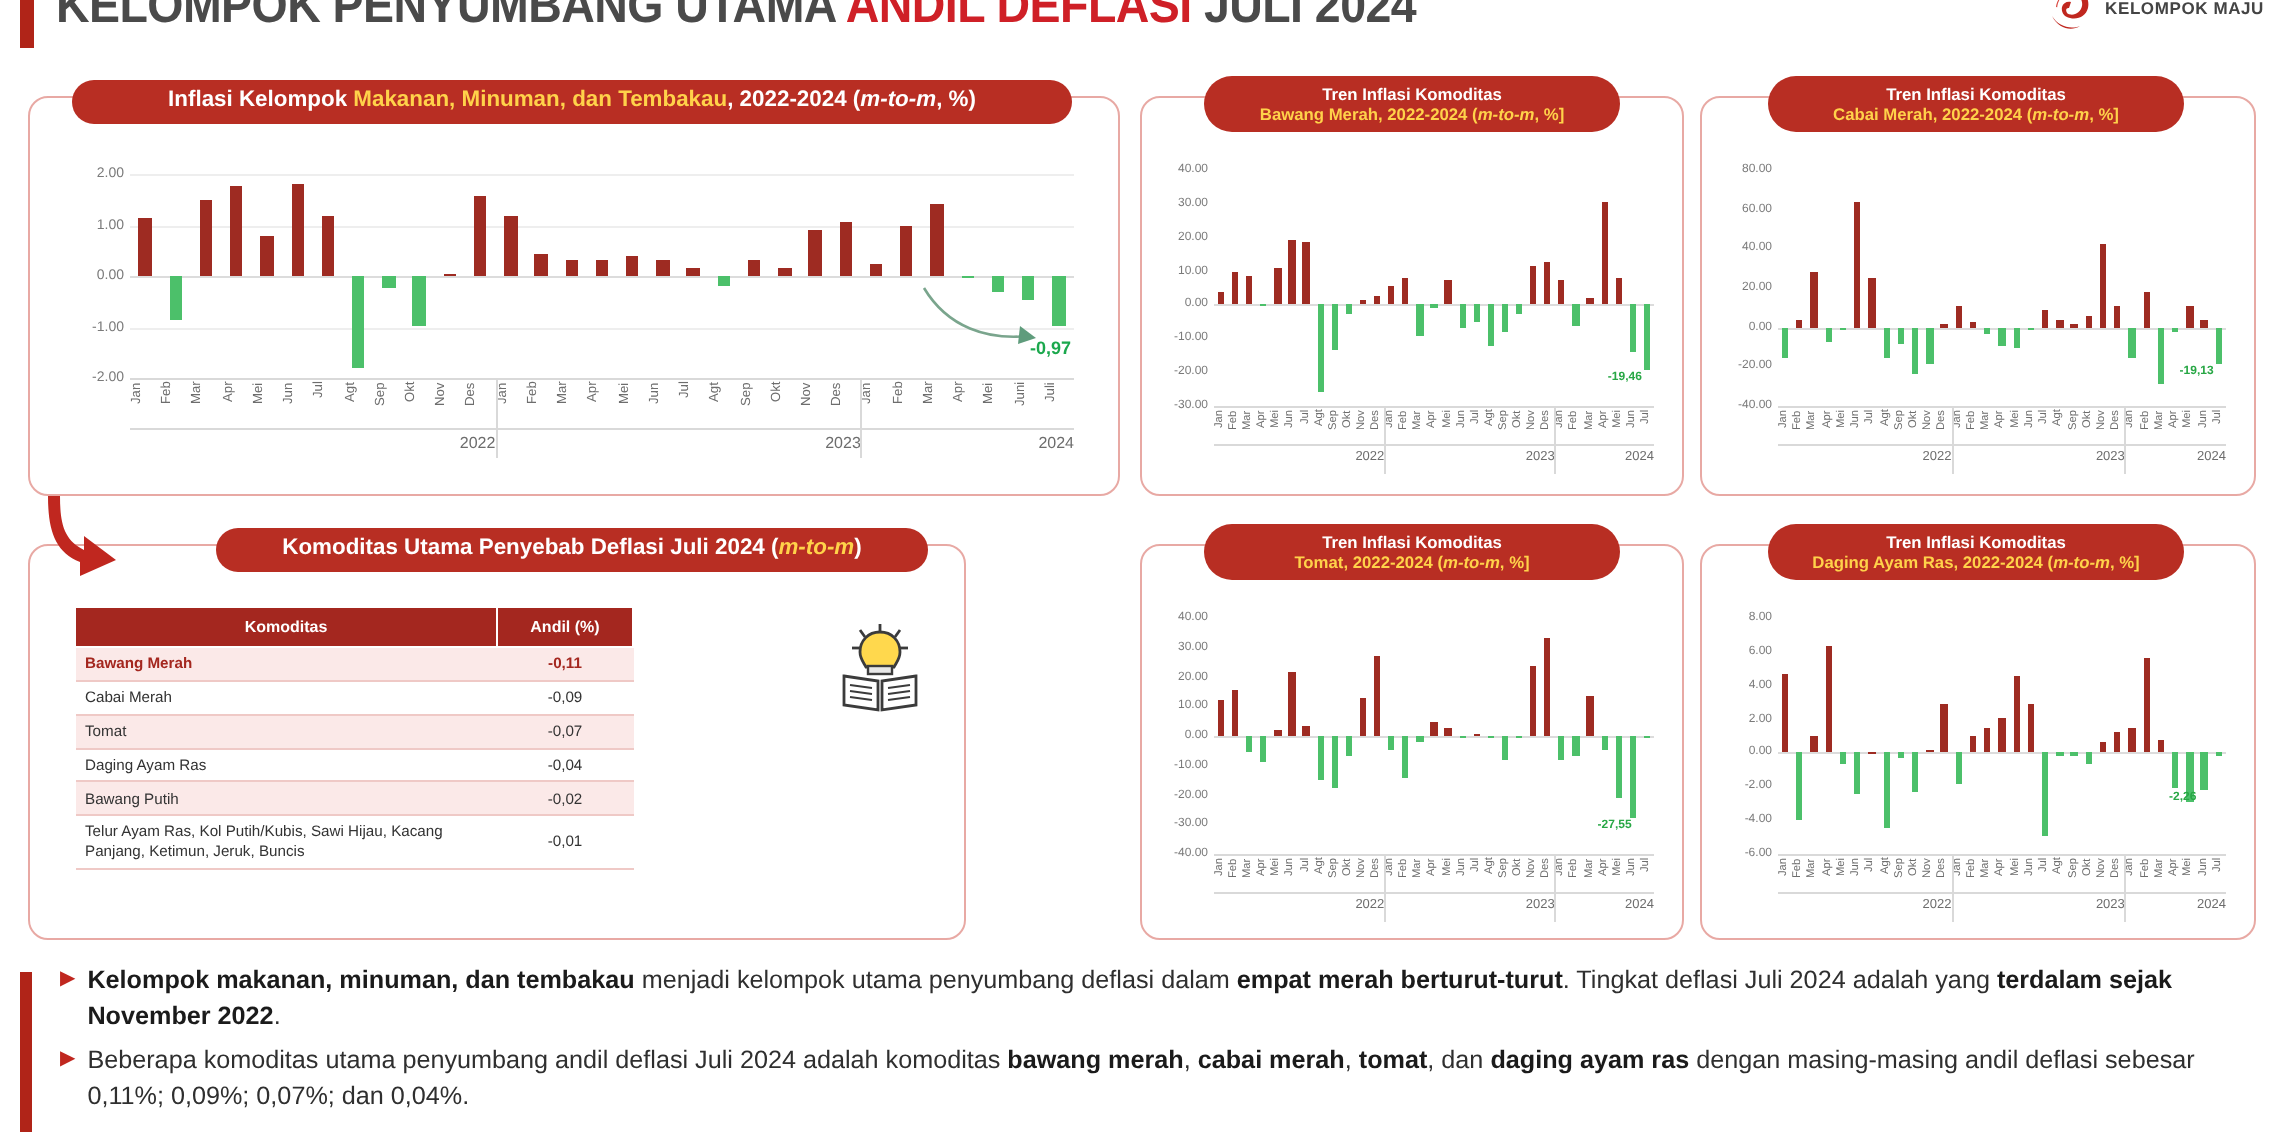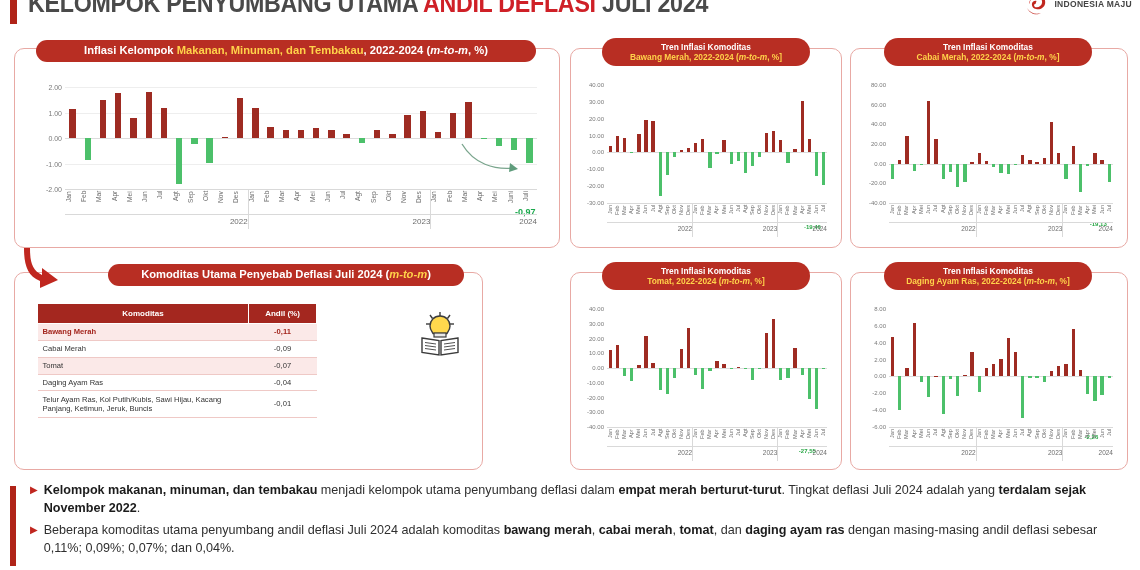--- a/index.html
+++ b/index.html
@@ -71,21 +71,21 @@
   .bar.pos { background:#9e2b22; }
   .bar.neg { background:#4cc06a; }
   .xlab {
     position:absolute; font-size:5.6px; color:#6d6d6d;
     writing-mode:vertical-rl; transform:rotate(180deg);
     white-space:nowrap; text-align:right;
   }
   .yearsep { position:absolute; width:1px; background:#d9d9d9; }
   .yearlab { position:absolute; font-size:6.5px; color:#6d6d6d; text-align:right; }
   .axisbox { position:absolute; border-top:1px solid #d9d9d9; border-bottom:1px solid #d9d9d9; }
-  .endlabel { position:absolute; font-size:6px; font-weight:700; color:#28a745; white-space:nowrap;margin-top:38px; }
+  .endlabel { position:absolute; font-size:6px; font-weight:700; color:#28a745; white-space:nowrap; }
 
   
   #main-chart .xlab { font-size:6.6px; }
   #main-chart .yearlab { font-size:8px; }
   #main-chart .ytick { font-size:7px; }
   #main-chart .endlabel { font-size:9px; color:#1ba84d; }
 
   
   .anno-arrow { position:absolute; }
 
@@ -133,21 +133,21 @@
     <span>KELOMPOK PENYUMBANG UTAMA </span><span class="accent">ANDIL DEFLASI</span><span> JULI 2024</span>
   </div>
   <div class="logo">
     <span class="logo-mark">
       <svg width="26" height="24" viewBox="0 0 26 24">
         <path d="M13 2 C19 3 22 7 21 12 C20 16 16 18 12 17 C9 16.4 7.5 14 8 11.5 C8.5 9.5 10.5 8.5 12.5 9 L11.5 12 C10.8 11.8 10.2 12.2 10.1 12.9 C9.9 14.2 11 15.2 12.4 15.3 C15 15.5 17.5 13.7 18 11 C18.6 7.6 16 4.6 12.6 4.2 Z" fill="#c0271f"></path>
         <path d="M3 16 C6 21 12 23 17 21 C13 23.6 6.5 22.8 3 16 Z" fill="#c0271f"></path>
         <path d="M5 11.5 C5.5 7 9 4 13 3.6 C8.5 4.8 6 7.5 5.6 11.6 Z" fill="#d8443c"></path>
       </svg>
     </span>
-    <span class="logo-text">INDONESIA MAJU</span>
+    <span class="logo-text">KELOMPOK MAJU</span>
   </div>
 </div>
 
 <div class="panel" id="panel-main">
   <div class="chart" id="main-chart">
       <div class="plot" style="left: 50px; top: 38px; width: 472px; height: 102px;">
         <div class="gridline" style="top: 0px;"></div>
         <div class="ytick" style="top: 0px;">2.00</div>
         <div class="gridline" style="top: 25.5px;"></div>
         <div class="ytick" style="top: 25.5px;">1.00</div>
@@ -261,20 +261,24 @@
           <td class="val">-0,09</td>
         </tr>
         <tr class="alt">
           <td>Tomat</td>
           <td class="val">-0,07</td>
         </tr>
         <tr>
           <td>Daging Ayam Ras</td>
           <td class="val">-0,04</td>
         </tr>
+        <tr class="alt">
+          <td>Bawang Putih</td>
+          <td class="val">-0,02</td>
+        </tr>
         <tr>
           <td>Telur Ayam Ras, Kol Putih/Kubis, Sawi Hijau, Kacang Panjang, Ketimun, Jeruk, Buncis</td>
           <td class="val">-0,01</td>
         </tr>
       </tbody>
   </table>
   <div class="caption-wrap">
     <div class="bulb-icon">
       <svg width="44" height="46" viewBox="0 0 44 46">
         <g stroke="#3b3b3b" stroke-width="1.4" fill="none">

